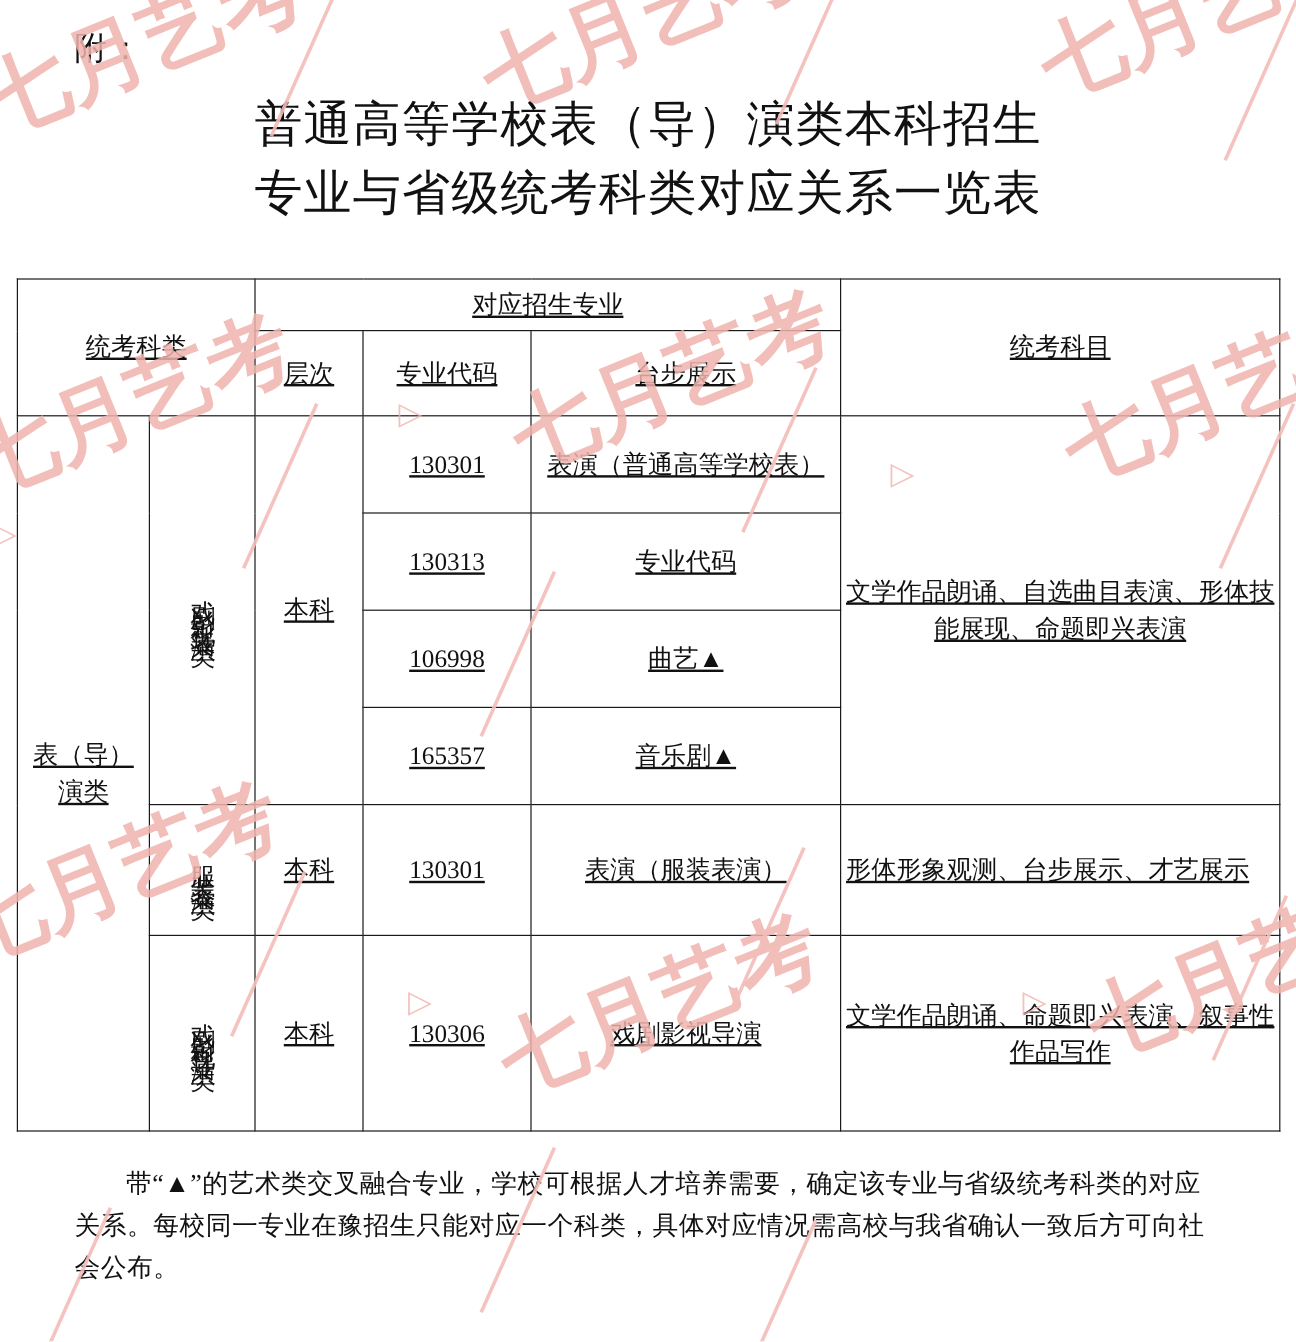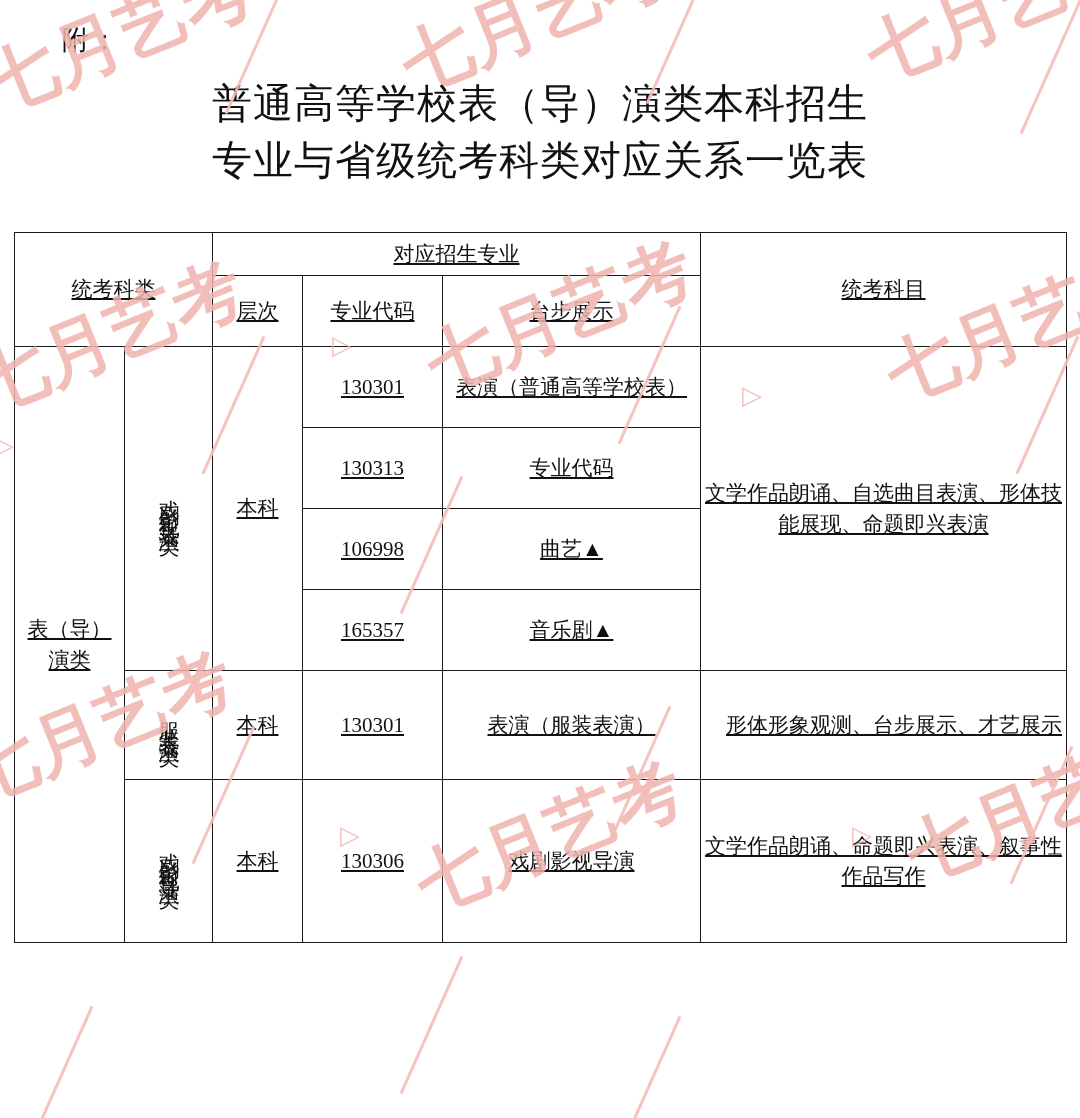--- a/index.html
+++ b/index.html
@@ -203,28 +203,29 @@
         <td>音乐剧▲</td>
       </tr>
 
       <tr>
         <td style="height:96px;">
           <span class="vert">服装表演类</span>
         </td>
         <td>本科</td>
         <td>130301</td>
         <td>表演（服装表演）</td>
-        <td class="subj" style="text-align:right;">形体形象观测、台步展示、才艺展示</td>
+        <td class="subj" style="text-align:left;">形体形象观测、台步展示、才艺展示</td>
       </tr>
 
       <tr>
         <td style="height:150px;">
           <span class="vert">戏剧影视导演类</span>
         </td>
         <td>本科</td>
         <td>130306</td>
         <td>戏剧影视导演</td>
         <td class="subj">文学作品朗诵、命题即兴表演、叙事性作品写作</td>
       </tr>
     </tbody>
   </table>
 
+  <div class="note">带“▲”的艺术类交叉融合专业，学校可根据人才培养需要，确定该专业与省级统考科类的对应关系。每校同一专业在豫招生只能对应一个科类，具体对应情况需高校与我省确认一致后方可向社会公布。</div>
 </div>
 
 </body></html>

